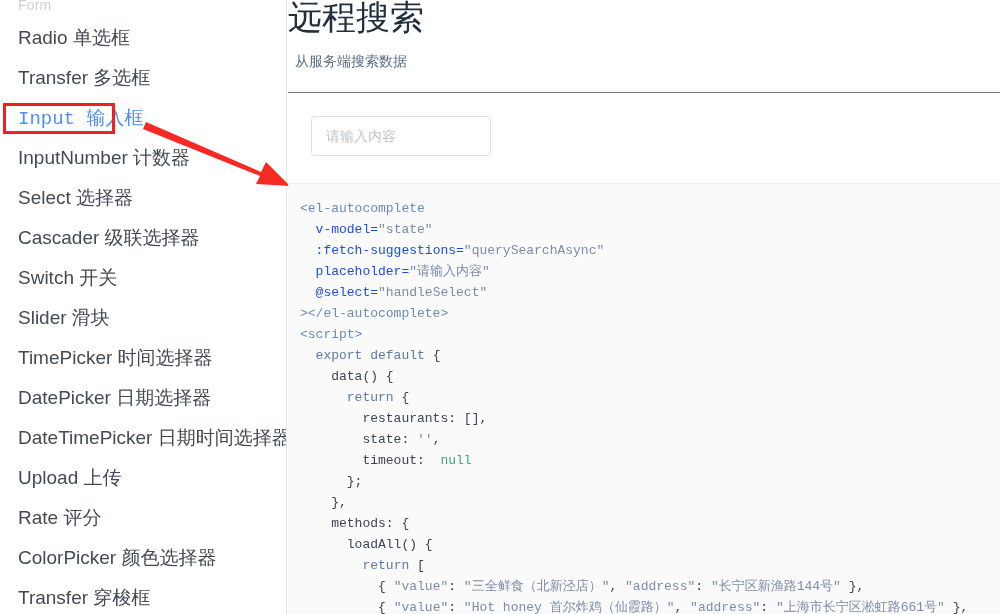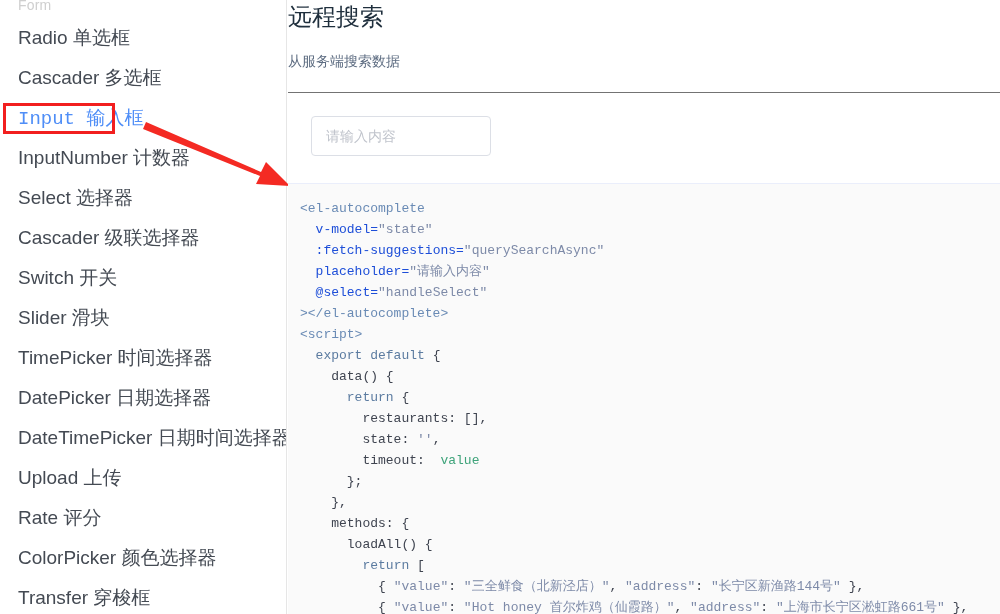--- a/index.html
+++ b/index.html
@@ -84,34 +84,35 @@
     top: 0;
     width: 712px;
     height: 614px;
     background: #ffffff;
     overflow: hidden;
   }
   #page-title {
     position: absolute;
     left: 0px;
     top: 0px;
-    font-size: 24px;
+    font-size: 34px;
     line-height: 34px;
     color: #1f2f3d;
     font-weight: normal;
     margin: 0;
     padding-left: 0;
   }
   #page-desc {
     position: absolute;
     left: 0px;
     top: 51px;
     font-size: 14px;
     line-height: 20px;
     color: #5e6d82;
+    padding-left: 7px;
   }
 
   
   #demo-block {
     position: absolute;
     left: 0px;
     top: 92px;
     width: 712px;
     height: 404px;
     border-top: 1px solid #737373;
@@ -196,21 +197,21 @@
 </style>
 </head>
 <body>
 
 <div id="root">
 
   <div id="sidebar">
     <div class="nav-group-title" style="top: -3px;">Form</div>
     <div id="nav-items">
         <div class="nav-item" style="top: 28px;"><span>Radio 单选框</span></div>
-        <div class="nav-item" style="top: 68px;"><span>Cascader 多选框</span></div>
+        <div class="nav-item" style="top: 68px;"><span>Transfer 多选框</span></div>
         <div class="nav-item active" style="top: 109px;"><span>Input 输入框</span></div>
         <div class="nav-item" style="top: 148px;"><span>InputNumber 计数器</span></div>
         <div class="nav-item" style="top: 188px; text-align: right;"><span>Select 选择器</span></div>
         <div class="nav-item" style="top: 228px;"><span>Cascader 级联选择器</span></div>
         <div class="nav-item" style="top: 268px; text-align: right;"><span>Switch 开关</span></div>
         <div class="nav-item" style="top: 308px;"><span>Slider 滑块</span></div>
         <div class="nav-item" style="top: 348px;"><span>TimePicker 时间选择器</span></div>
         <div class="nav-item" style="top: 388px;"><span>DatePicker 日期选择器</span></div>
         <div class="nav-item" style="top: 428px;"><span>DateTimePicker 日期时间选择器</span></div>
         <div class="nav-item" style="top: 468px;"><span>Upload 上传</span></div>
@@ -246,21 +247,21 @@
 <span><span class="tok-plain">  </span><span class="tok-attr">:fetch-suggestions=</span><span class="tok-str">"querySearchAsync"</span></span>
 <span><span class="tok-plain">  </span><span class="tok-attr">placeholder=</span><span class="tok-str">"请输入内容"</span></span>
 <span><span class="tok-plain">  </span><span class="tok-attr">@select=</span><span class="tok-str">"handleSelect"</span></span>
 <span><span class="tok-tag">&gt;&lt;/el-autocomplete&gt;</span></span>
 <span><span class="tok-tag">&lt;script&gt;</span></span>
 <span><span class="tok-plain">  </span><span class="tok-kw">export default</span><span class="tok-plain"> {</span></span>
 <span><span class="tok-plain">    data() {</span></span>
 <span><span class="tok-plain">      </span><span class="tok-kw">return</span><span class="tok-plain"> {</span></span>
 <span><span class="tok-plain">        restaurants: [],</span></span>
 <span><span class="tok-plain">        state: </span><span class="tok-str">''</span><span class="tok-plain">,</span></span>
-<span><span class="tok-plain">        timeout:  </span><span class="tok-null">value</span></span>
+<span><span class="tok-plain">        timeout:  </span><span class="tok-null">null</span></span>
 <span><span class="tok-plain">      };</span></span>
 <span><span class="tok-plain">    },</span></span>
 <span><span class="tok-plain">    methods: {</span></span>
 <span><span class="tok-plain">      loadAll() {</span></span>
 <span><span class="tok-plain">        </span><span class="tok-kw">return</span><span class="tok-plain"> [</span></span>
 <span><span class="tok-plain">          { </span><span class="tok-str">"value"</span><span class="tok-plain">: </span><span class="tok-str">"三全鲜食（北新泾店）"</span><span class="tok-plain">, </span><span class="tok-str">"address"</span><span class="tok-plain">: </span><span class="tok-str">"长宁区新渔路144号"</span><span class="tok-plain"> },</span></span>
 <span><span class="tok-plain">          { </span><span class="tok-str">"value"</span><span class="tok-plain">: </span><span class="tok-str">"Hot honey 首尔炸鸡（仙霞路）"</span><span class="tok-plain">, </span><span class="tok-str">"address"</span><span class="tok-plain">: </span><span class="tok-str">"上海市长宁区淞虹路661号"</span><span class="tok-plain"> },</span></span>
 </pre>
       </div>
 

